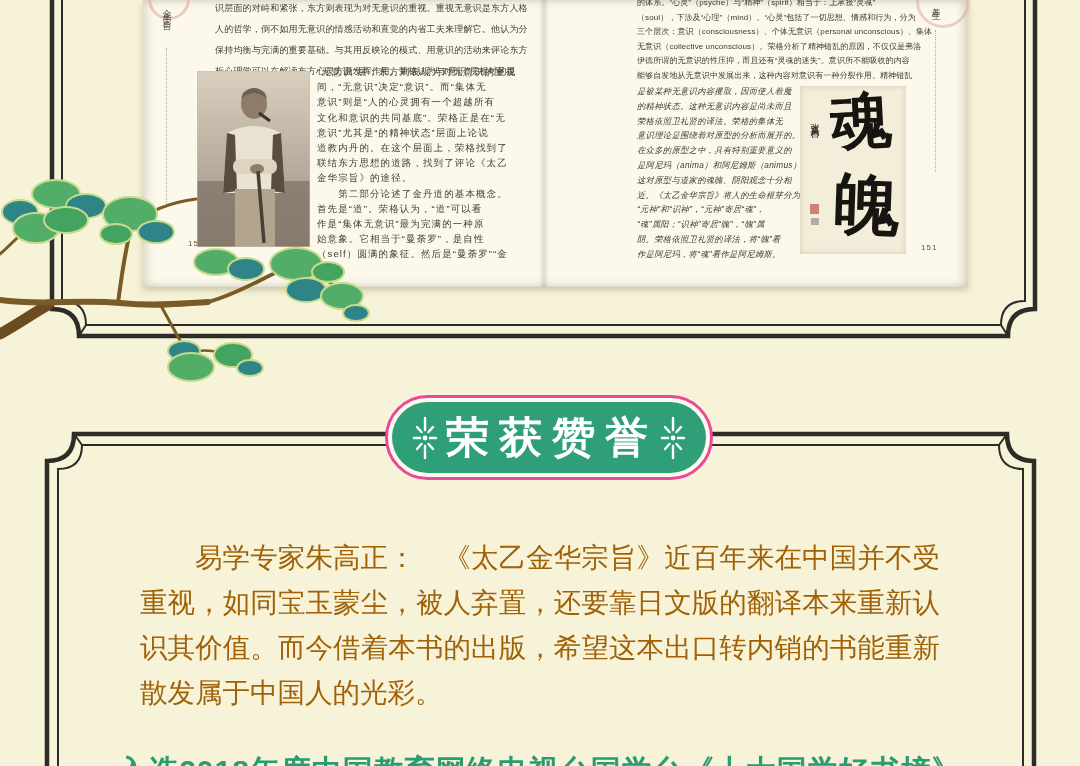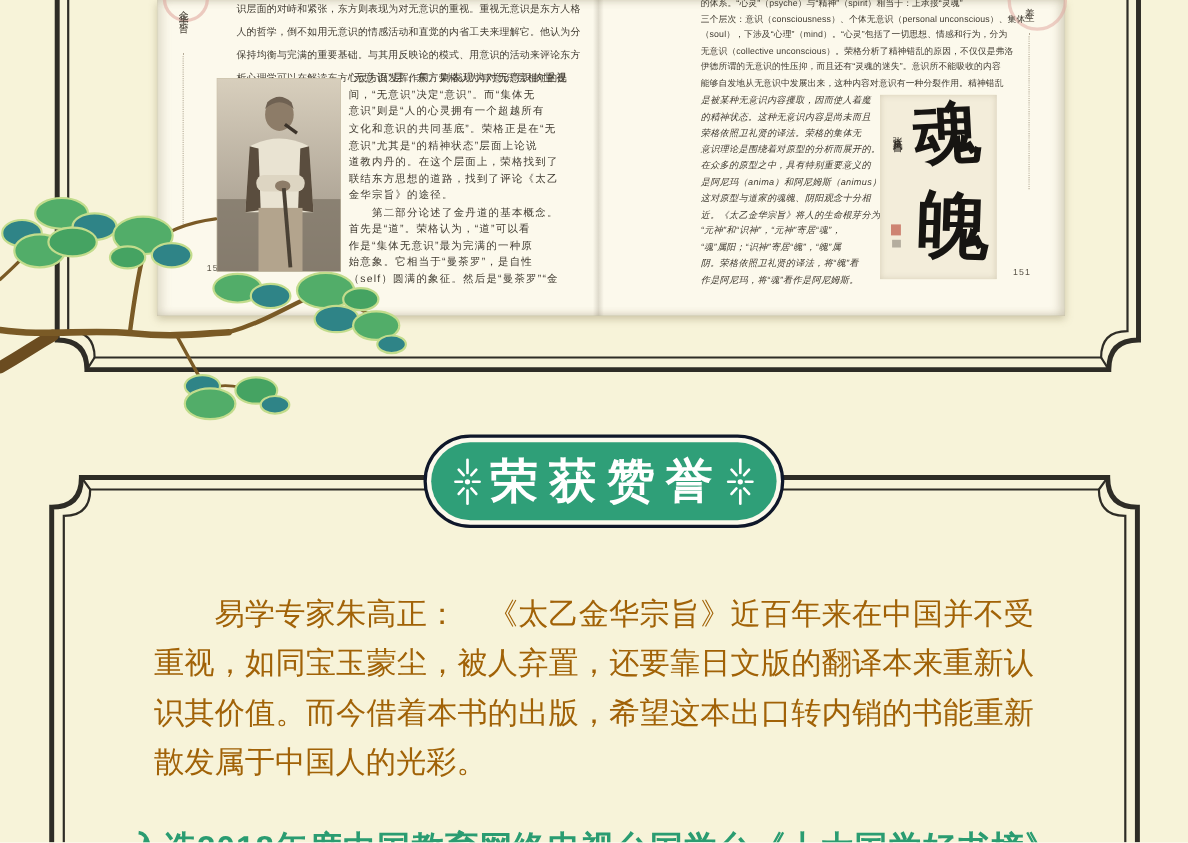--- a/index.html
+++ b/index.html
@@ -46,21 +46,21 @@
   .callig .sig{
     position:absolute; left:8px; top:30px; writing-mode:vertical-rl; text-orientation:upright;
     font-size:9px; color:#2d2822; letter-spacing:2px; font-family:"DejaVu Serif", serif;
   }
   .callig .sigseal{position:absolute; left:10px; top:118px; width:9px; height:10px; background:#c2604f; opacity:.75;}
   .callig .sigseal2{position:absolute; left:11px; top:132px; width:8px; height:7px; background:#8a8276; opacity:.6;}
 
   
   .pill{
     position:absolute; left:385px; top:395px; width:328px; height:85px;
-    box-sizing:border-box; border:3px solid #0f172a; border-radius:44px;
+    box-sizing:border-box; border:3px solid #ec4899; border-radius:44px;
     background:#fcf9ec; padding:4px;
   }
   .pill-inner{
     width:100%; height:100%; border-radius:38px; background:#2f9f78;
     display:flex; align-items:center; justify-content:space-between;
     padding:0 20px; box-sizing:border-box;
   }
   .pill-title{
     color:#ffffff; font-family:"DejaVu Serif", serif; font-weight:700;
     font-size:43px; letter-spacing:10px; text-indent:6px; white-space:nowrap;
@@ -143,22 +143,22 @@
         <div class="bl">（self）圆满的象征。然后是“曼荼罗”“金</div>
       </div>
 
     <div class="seal" style="left:773px;top:-26px;width:48px;height:48px;border:3px solid #dfa49b;opacity:.5;"></div>
     <div class="margin-title" style="left:786px;top:0;">养生</div>
     <div class="dotline" style="left:792px;top:30px;height:142px;"></div>
     <div class="pagenum" style="left:778px;top:243px;">151</div>
 
     <div class="txt r-full" style="left:494px;top:-4px;width:270px;">
         <div class="bl">的体系。“心灵”（psyche）与“精神”（spirit）相当于：上承接“灵魂”</div>
+        <div class="bl">（soul），下涉及“心理”（mind）。“心灵”包括了一切思想、情感和行为，分为</div>
         <div class="bl">三个层次：意识（consciousness）、个体无意识（personal unconscious）、集体</div>
-        <div class="bl">（soul），下涉及“心理”（mind）。“心灵”包括了一切思想、情感和行为，分为</div>
         <div class="bl">无意识（collective unconscious）。荣格分析了精神错乱的原因，不仅仅是弗洛</div>
         <div class="bl">伊德所谓的无意识的性压抑，而且还有“灵魂的迷失”。意识所不能吸收的内容</div>
         <div class="bl">能够自发地从无意识中发展出来，这种内容对意识有一种分裂作用。精神错乱</div>
       </div>
 
     <div class="txt r-col" style="left:494px;top:84px;width:158px;font-style:italic;">
         <div class="bl">是被某种无意识内容攫取，因而使人着魔</div>
         <div class="bl">的精神状态。这种无意识内容是尚未而且</div>
         <div class="bl">荣格依照卫礼贤的译法。荣格的集体无</div>
         <div class="bl">意识理论是围绕着对原型的分析而展开的。</div>

